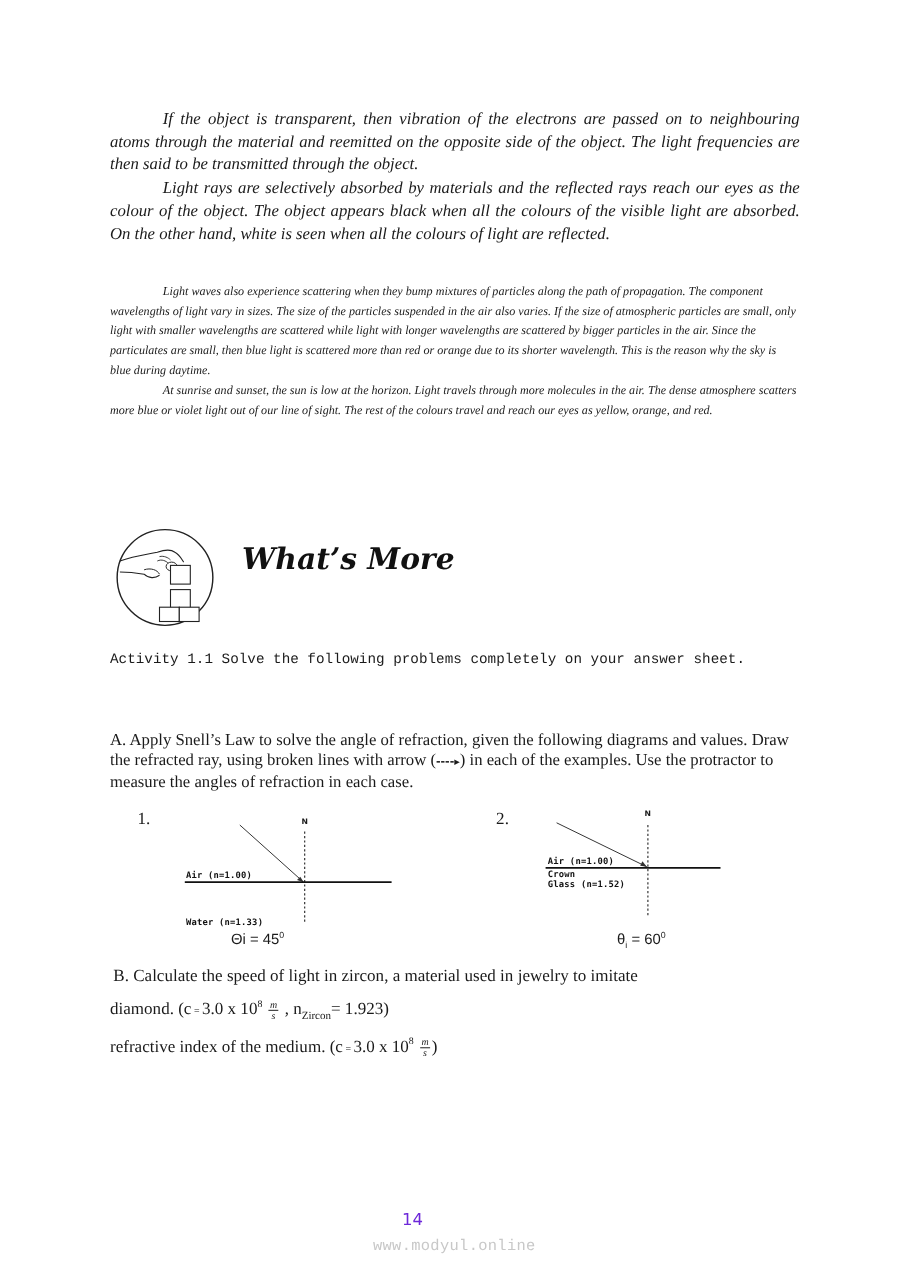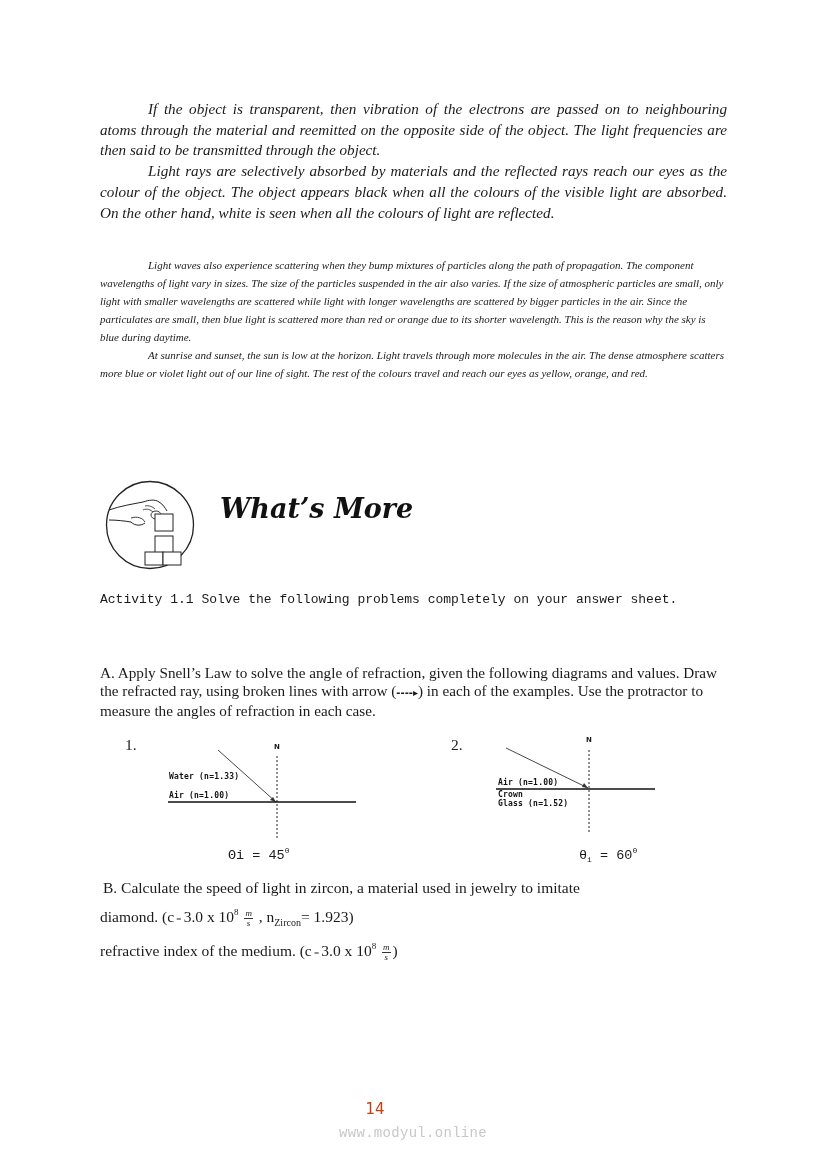--- a/index.html
+++ b/index.html
@@ -16,34 +16,34 @@
   .icon-circle { position: absolute; left: 105px; top: 480px; width: 90px; height: 90px; }
   .section-title { position: absolute; left: 220px; top: 493px; font-family: "DejaVu Serif", serif;
                    font-weight: bold; font-style: italic; font-size: 27px; color: #111; }
   .activity { position: absolute; left: 100px; top: 592px; font-family: Liberation Mono, monospace; font-size: 13px; }
   .partA { position: absolute; left: 100px; top: 645px; width: 620px; font-family: "Liberation Serif", serif;
            font-size: 15.2px; line-height: 18.2px; margin-top: 19px; }
   .num { position: absolute; font-family: "Liberation Serif", serif; font-size: 15.5px; }
   .diag { position: absolute; }
   .dlabel { position: absolute; font-family: "DejaVu Sans Mono", monospace; font-weight: bold; font-size: 8px; color: #111; white-space: nowrap; letter-spacing: 0.2px; }
   .nlabel { position: absolute; font-family: "DejaVu Sans", sans-serif; font-weight: bold; font-size: 7px; }
-  .theta { position: absolute; font-family: Liberation Mono, monospace; font-size: 13.5px; margin-left: 18px; }
+  .theta { position: absolute; font-family: Liberation Sans, sans-serif; font-size: 13.5px; }
   .theta sup { font-size: 8px; }
   .theta sub { font-size: 8px; }
   .partB { position: absolute; left: 100px; top: 876px; font-family: "Liberation Serif", serif; font-size: 15.5px; line-height: 24px; }
   .partC { position: absolute; left: 100px; top: 934px; font-family: "Liberation Serif", serif; font-size: 15.5px; line-height: 24px; }
   .frac { display: inline-block; vertical-align: middle; text-align: center; font-style: italic; font-size: 9px; line-height: 9px; margin: 0 2px; }
   .frac .n { display: block; border-bottom: 1px solid #333; padding: 0 1px; }
   .frac .d { display: block; }
   .sup8 { font-size: 9px; vertical-align: 7px; }
   .small-eq { font-size: 9px; }
   .subz { font-size: 10px; vertical-align: -4px; margin-top: 30px; }
   .blue { color: #2e74b5; }
   .page-num { position: absolute; left: 0; width: 750px; top: 1100px; text-align: center;
-              font-family: "DejaVu Sans", sans-serif; font-size: 15px; color: #c2410c; }
+              font-family: "DejaVu Sans", sans-serif; font-size: 15px; color: #6d28d9; }
   .watermark { position: absolute; left: 0; width: 826px; top: 1125px; text-align: center;
                font-family: Liberation Mono, monospace; font-size: 14px; color: #c8c8c8; letter-spacing: 0.3px; }
 </style>
 </head>
 <body>
 
 <div class="page">
 
   <div class="body-text sec1 just">
     <p class="indent">If the object is transparent, then vibration of the electrons are passed on to neighbouring atoms through the material and reemitted on the opposite side of the object. The light frequencies are then said to be transmitted through the object.</p>
@@ -77,21 +77,21 @@
 
   <div class="num" style="left:125px; top:736px;">1.</div>
   <svg class="diag" style="left:160px; top:740px;" width="210" height="100">
     <line x1="58" y1="10" x2="116" y2="62" stroke="#333" stroke-width="0.9"></line>
     <polygon points="116,62 110,60 113,57" fill="#333"></polygon>
     <line x1="117" y1="16" x2="117" y2="98" stroke="#222" stroke-width="1" stroke-dasharray="2,2"></line>
     <line x1="8" y1="62" x2="196" y2="62" stroke="#111" stroke-width="1.6"></line>
   </svg>
   <div class="nlabel" style="left:274px; top:743px;">N</div>
   <div class="dlabel" style="left:169px; top:791px;">Air (n=1.00)</div>
-  <div class="dlabel" style="left:169px; top:772px;">Water (n=1.33)</div>
+  <div class="dlabel" style="left:169px; top:834px;">Water (n=1.33)</div>
   <div class="theta" style="left:210px; top:846px;"><span>Θi</span><span> = 45</span><sup>0</sup></div>
 
   <div class="num" style="left:451px; top:736px;">2.</div>
   <svg class="diag" style="left:490px; top:740px;" width="170" height="95">
     <line x1="16" y1="8" x2="98" y2="48" stroke="#333" stroke-width="0.9"></line>
     <polygon points="98,48 92,47 94,43" fill="#333"></polygon>
     <line x1="99" y1="10" x2="99" y2="92" stroke="#222" stroke-width="1" stroke-dasharray="2,2"></line>
     <line x1="6" y1="49" x2="165" y2="49" stroke="#111" stroke-width="1.6"></line>
   </svg>
   <div class="nlabel" style="left:586px; top:736px;">N</div>

